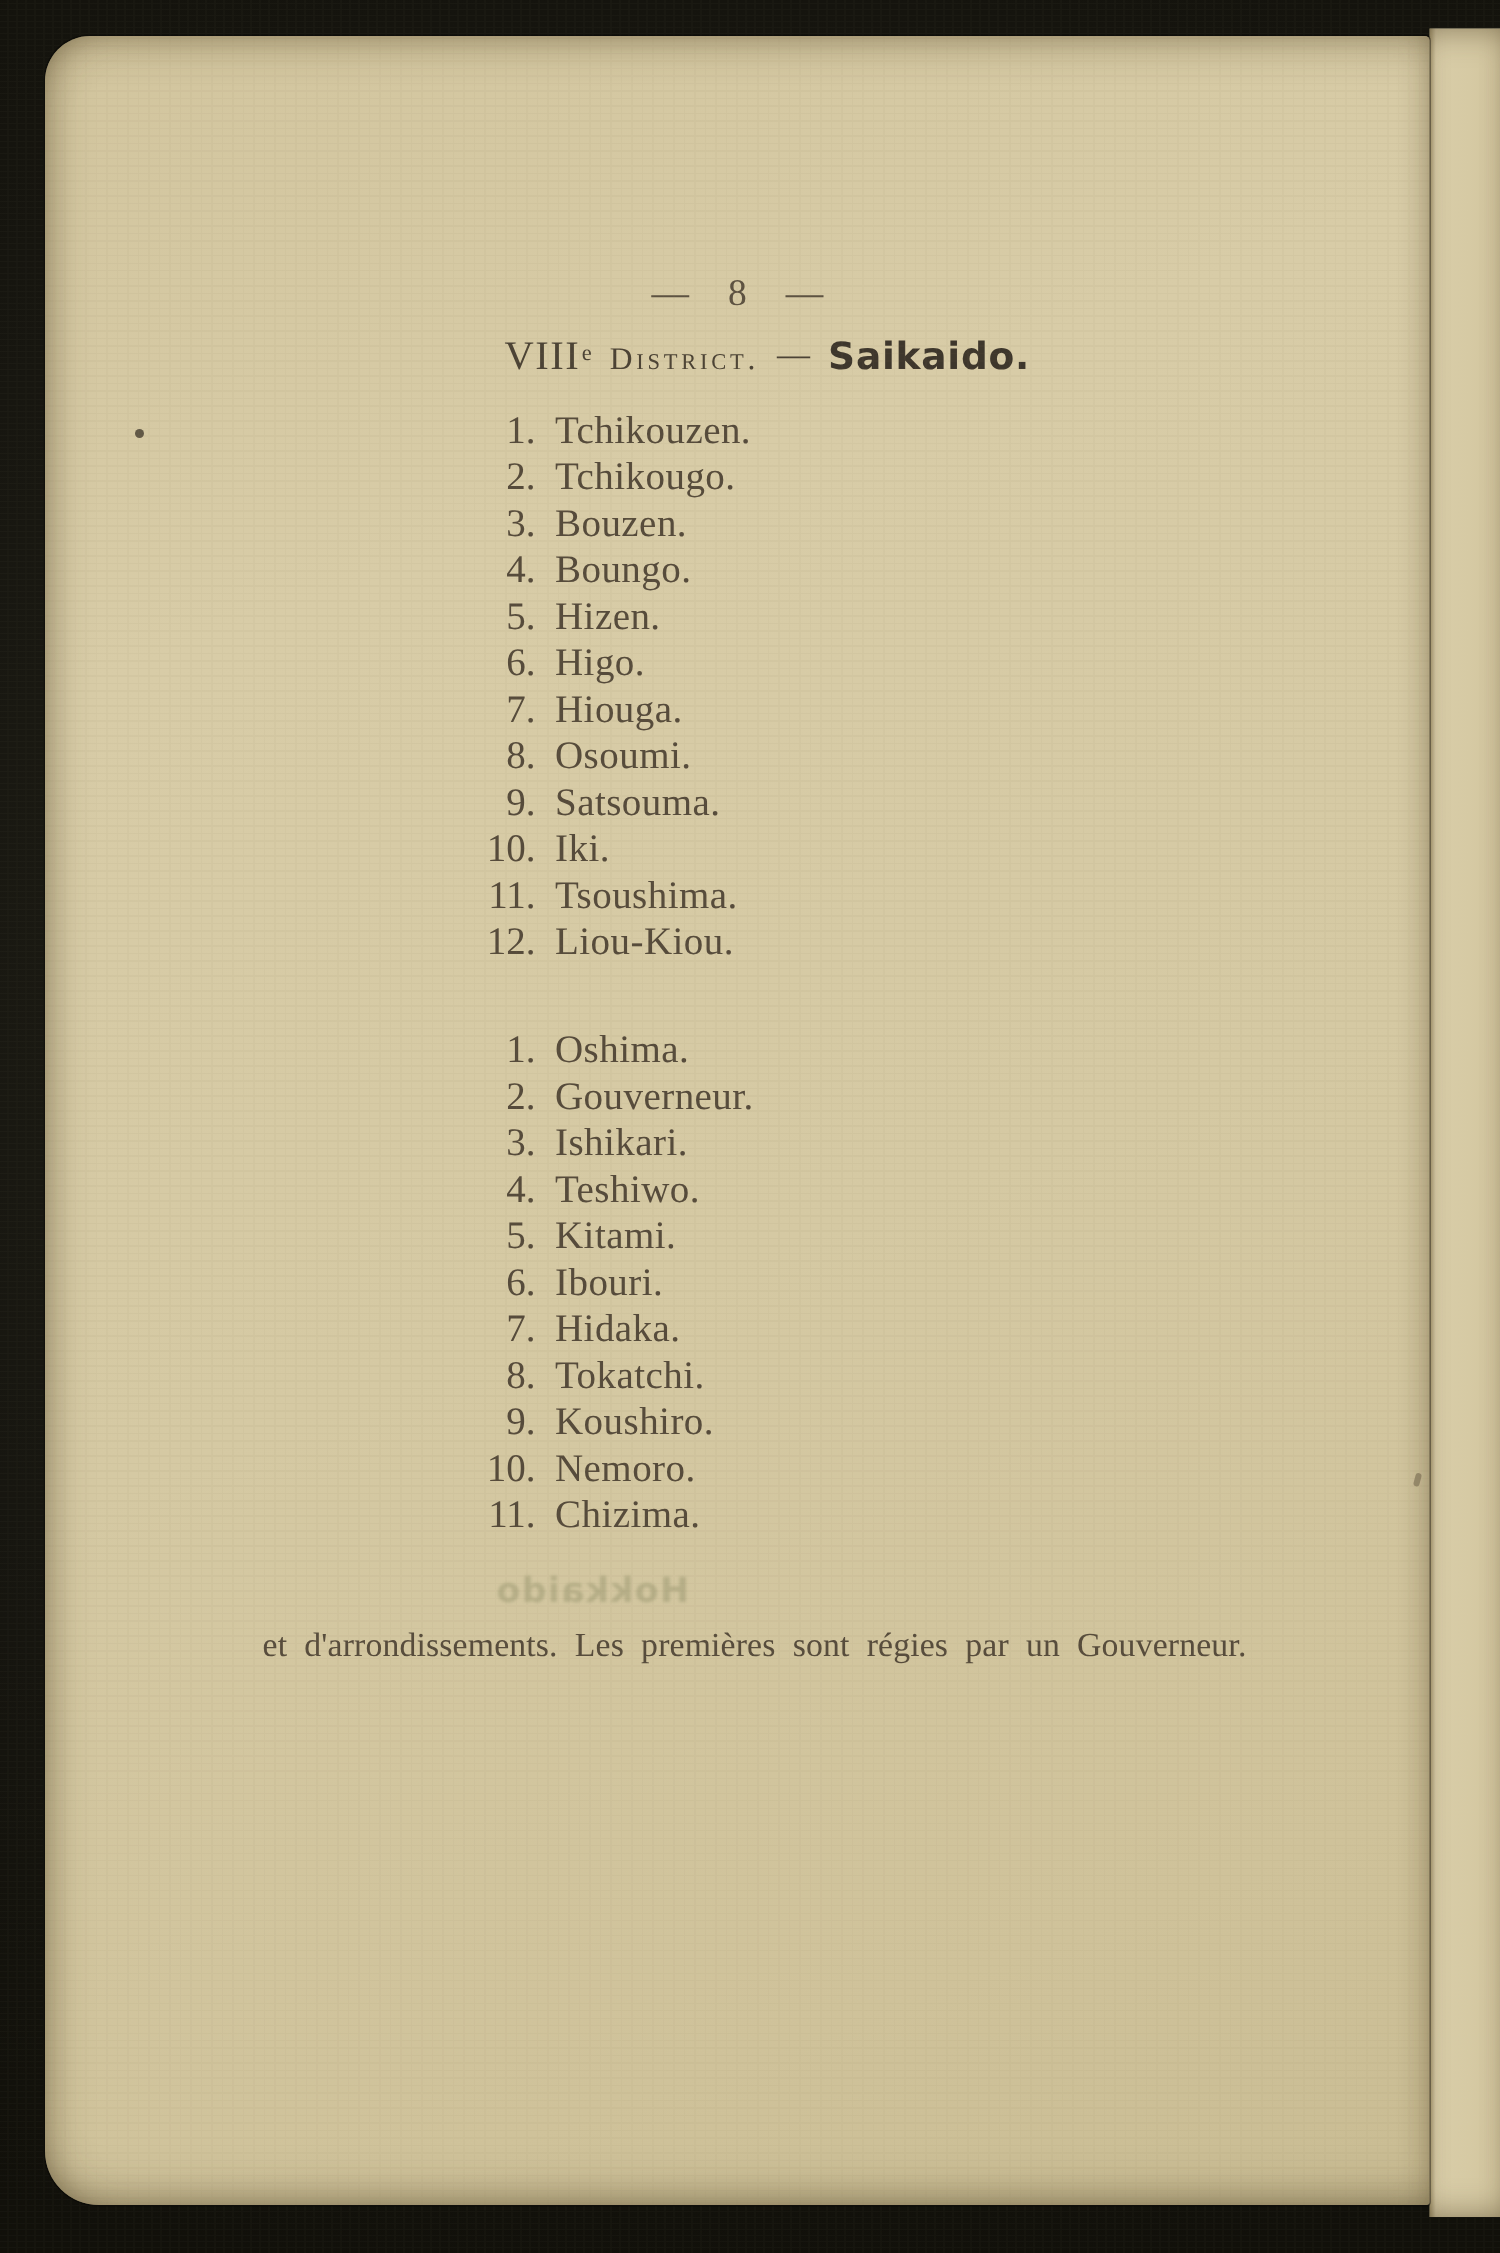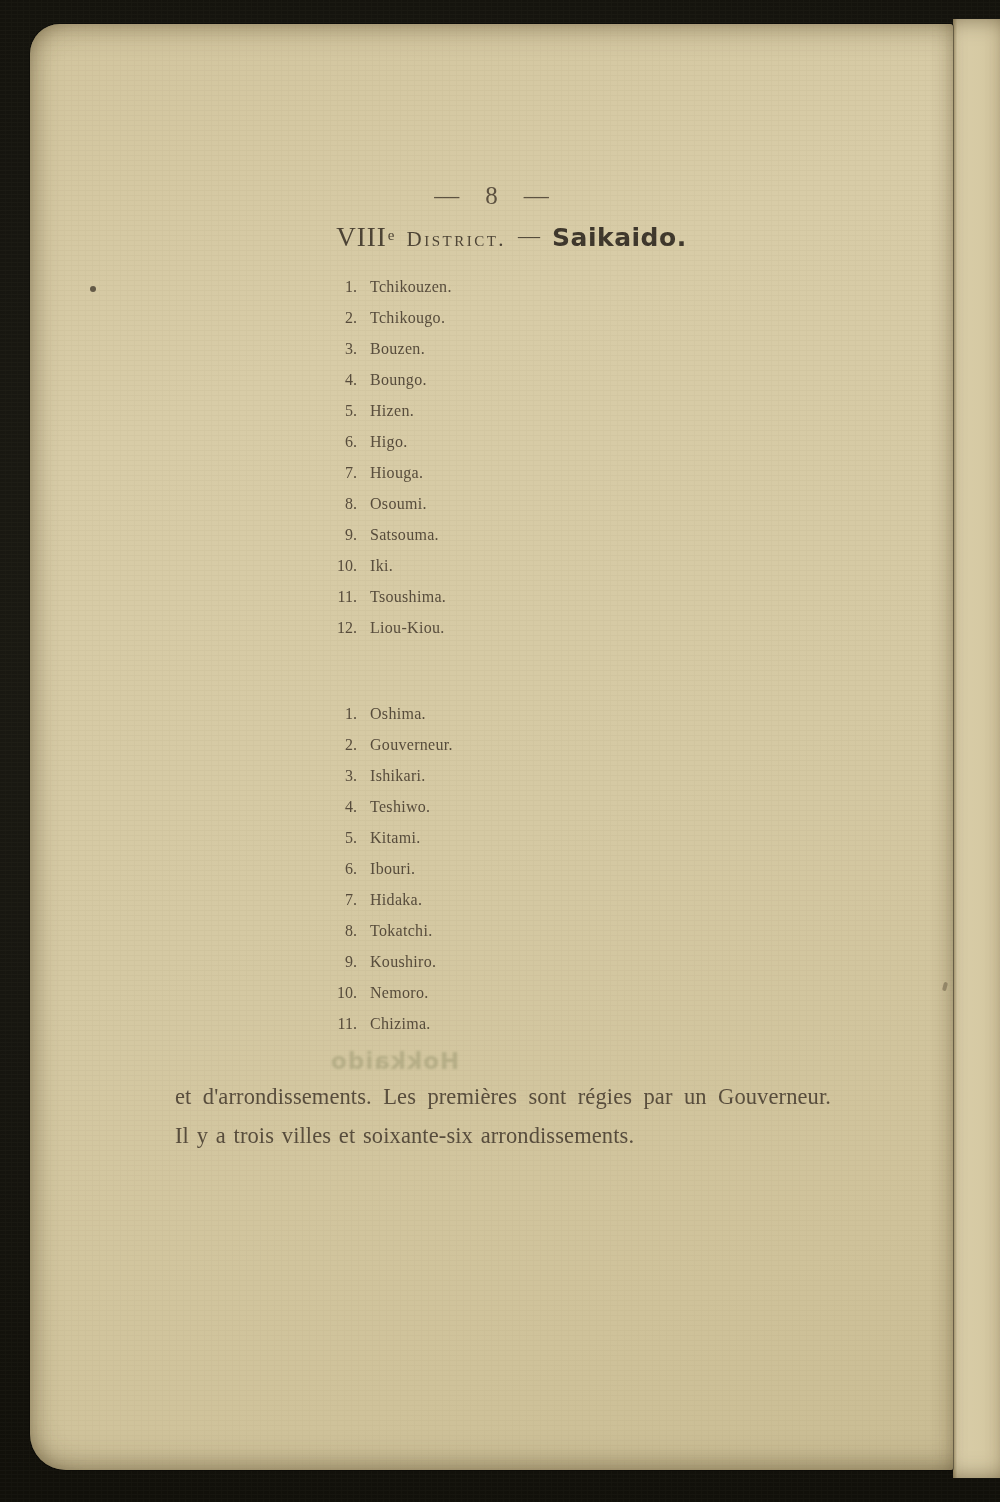--- a/index.html
+++ b/index.html
@@ -48,21 +48,21 @@
   .heading{position:absolute;width:100%;text-align:center;color:#4c4335;white-space:nowrap;}
   .h1{top:198px;padding-left:20px;}
   .h2{top:634px;}
   .numeral{font-size:27px;letter-spacing:1px;}
   sup.ordinal{font-size:15px;margin-left:1px;}
   .district-label{font-size:21px;font-variant:small-caps;letter-spacing:2.5px;margin-left:12px;}
   .sep{font-size:22px;margin:0 12px;position:relative;top:-3px;}
   .district-name{font-family:"DejaVu Sans", sans-serif;font-weight:700;font-size:25px;
     letter-spacing:.5px;color:#3e372c;}
   .faint-period{opacity:.4;}
-  .list{position:absolute;left:277px;font-size:16px;color:#564b3b;}
+  .list{position:absolute;left:277px;font-size:26px;color:#564b3b;}
   .row{height:31px;line-height:31px;white-space:nowrap;}
   .num{display:inline-block;width:50px;text-align:right;}
   .nm{margin-left:13px;letter-spacing:.3px;}
   .ghost{
     position:absolute;top:1024px;left:300px;
     font-family:"DejaVu Sans", sans-serif;font-weight:700;font-size:23px;
     color:rgba(116,120,78,.30);transform:scaleX(-1);filter:blur(1.2px);letter-spacing:1px;
   }
   .para{
     position:absolute;top:1053px;left:145px;width:656px;
@@ -104,36 +104,35 @@
       <div class="row"><span class="num">6.</span><span class="nm">Higo.</span></div>
       <div class="row"><span class="num">7.</span><span class="nm">Hiouga.</span></div>
       <div class="row"><span class="num">8.</span><span class="nm">Osoumi.</span></div>
       <div class="row"><span class="num">9.</span><span class="nm">Satsouma.</span></div>
       <div class="row"><span class="num">10.</span><span class="nm">Iki.</span></div>
       <div class="row"><span class="num">11.</span><span class="nm">Tsoushima.</span></div>
       <div class="row"><span class="num">12.</span><span class="nm">Liou-Kiou.</span></div>
     </div>
 
 
-  <div class="list" style="top:674px">
+  <div class="list" style="top:660px">
       <div class="row"><span class="num">1.</span><span class="nm">Oshima.</span></div>
       <div class="row"><span class="num">2.</span><span class="nm">Gouverneur.</span></div>
       <div class="row"><span class="num">3.</span><span class="nm">Ishikari.</span></div>
       <div class="row"><span class="num">4.</span><span class="nm">Teshiwo.</span></div>
       <div class="row"><span class="num">5.</span><span class="nm">Kitami.</span></div>
       <div class="row"><span class="num">6.</span><span class="nm">Ibouri.</span></div>
       <div class="row"><span class="num">7.</span><span class="nm">Hidaka.</span></div>
       <div class="row"><span class="num">8.</span><span class="nm">Tokatchi.</span></div>
       <div class="row"><span class="num">9.</span><span class="nm">Koushiro.</span></div>
       <div class="row"><span class="num">10.</span><span class="nm">Nemoro.</span></div>
       <div class="row"><span class="num">11.</span><span class="nm">Chizima.</span></div>
     </div>
 
   <div class="ghost">Hokkaido</div>
 
   <div class="para">
       <div class="para-line">et d'arrondissements. Les premières sont régies par un Gouverneur.</div>
-      <div class="para-line last">Il y a trois villes et soixante-six arrondissements.</div>
     </div>
 
   <div class="speck-dot"></div>
   <div class="speck-mark"></div>
 </div>
 
 </body></html>

